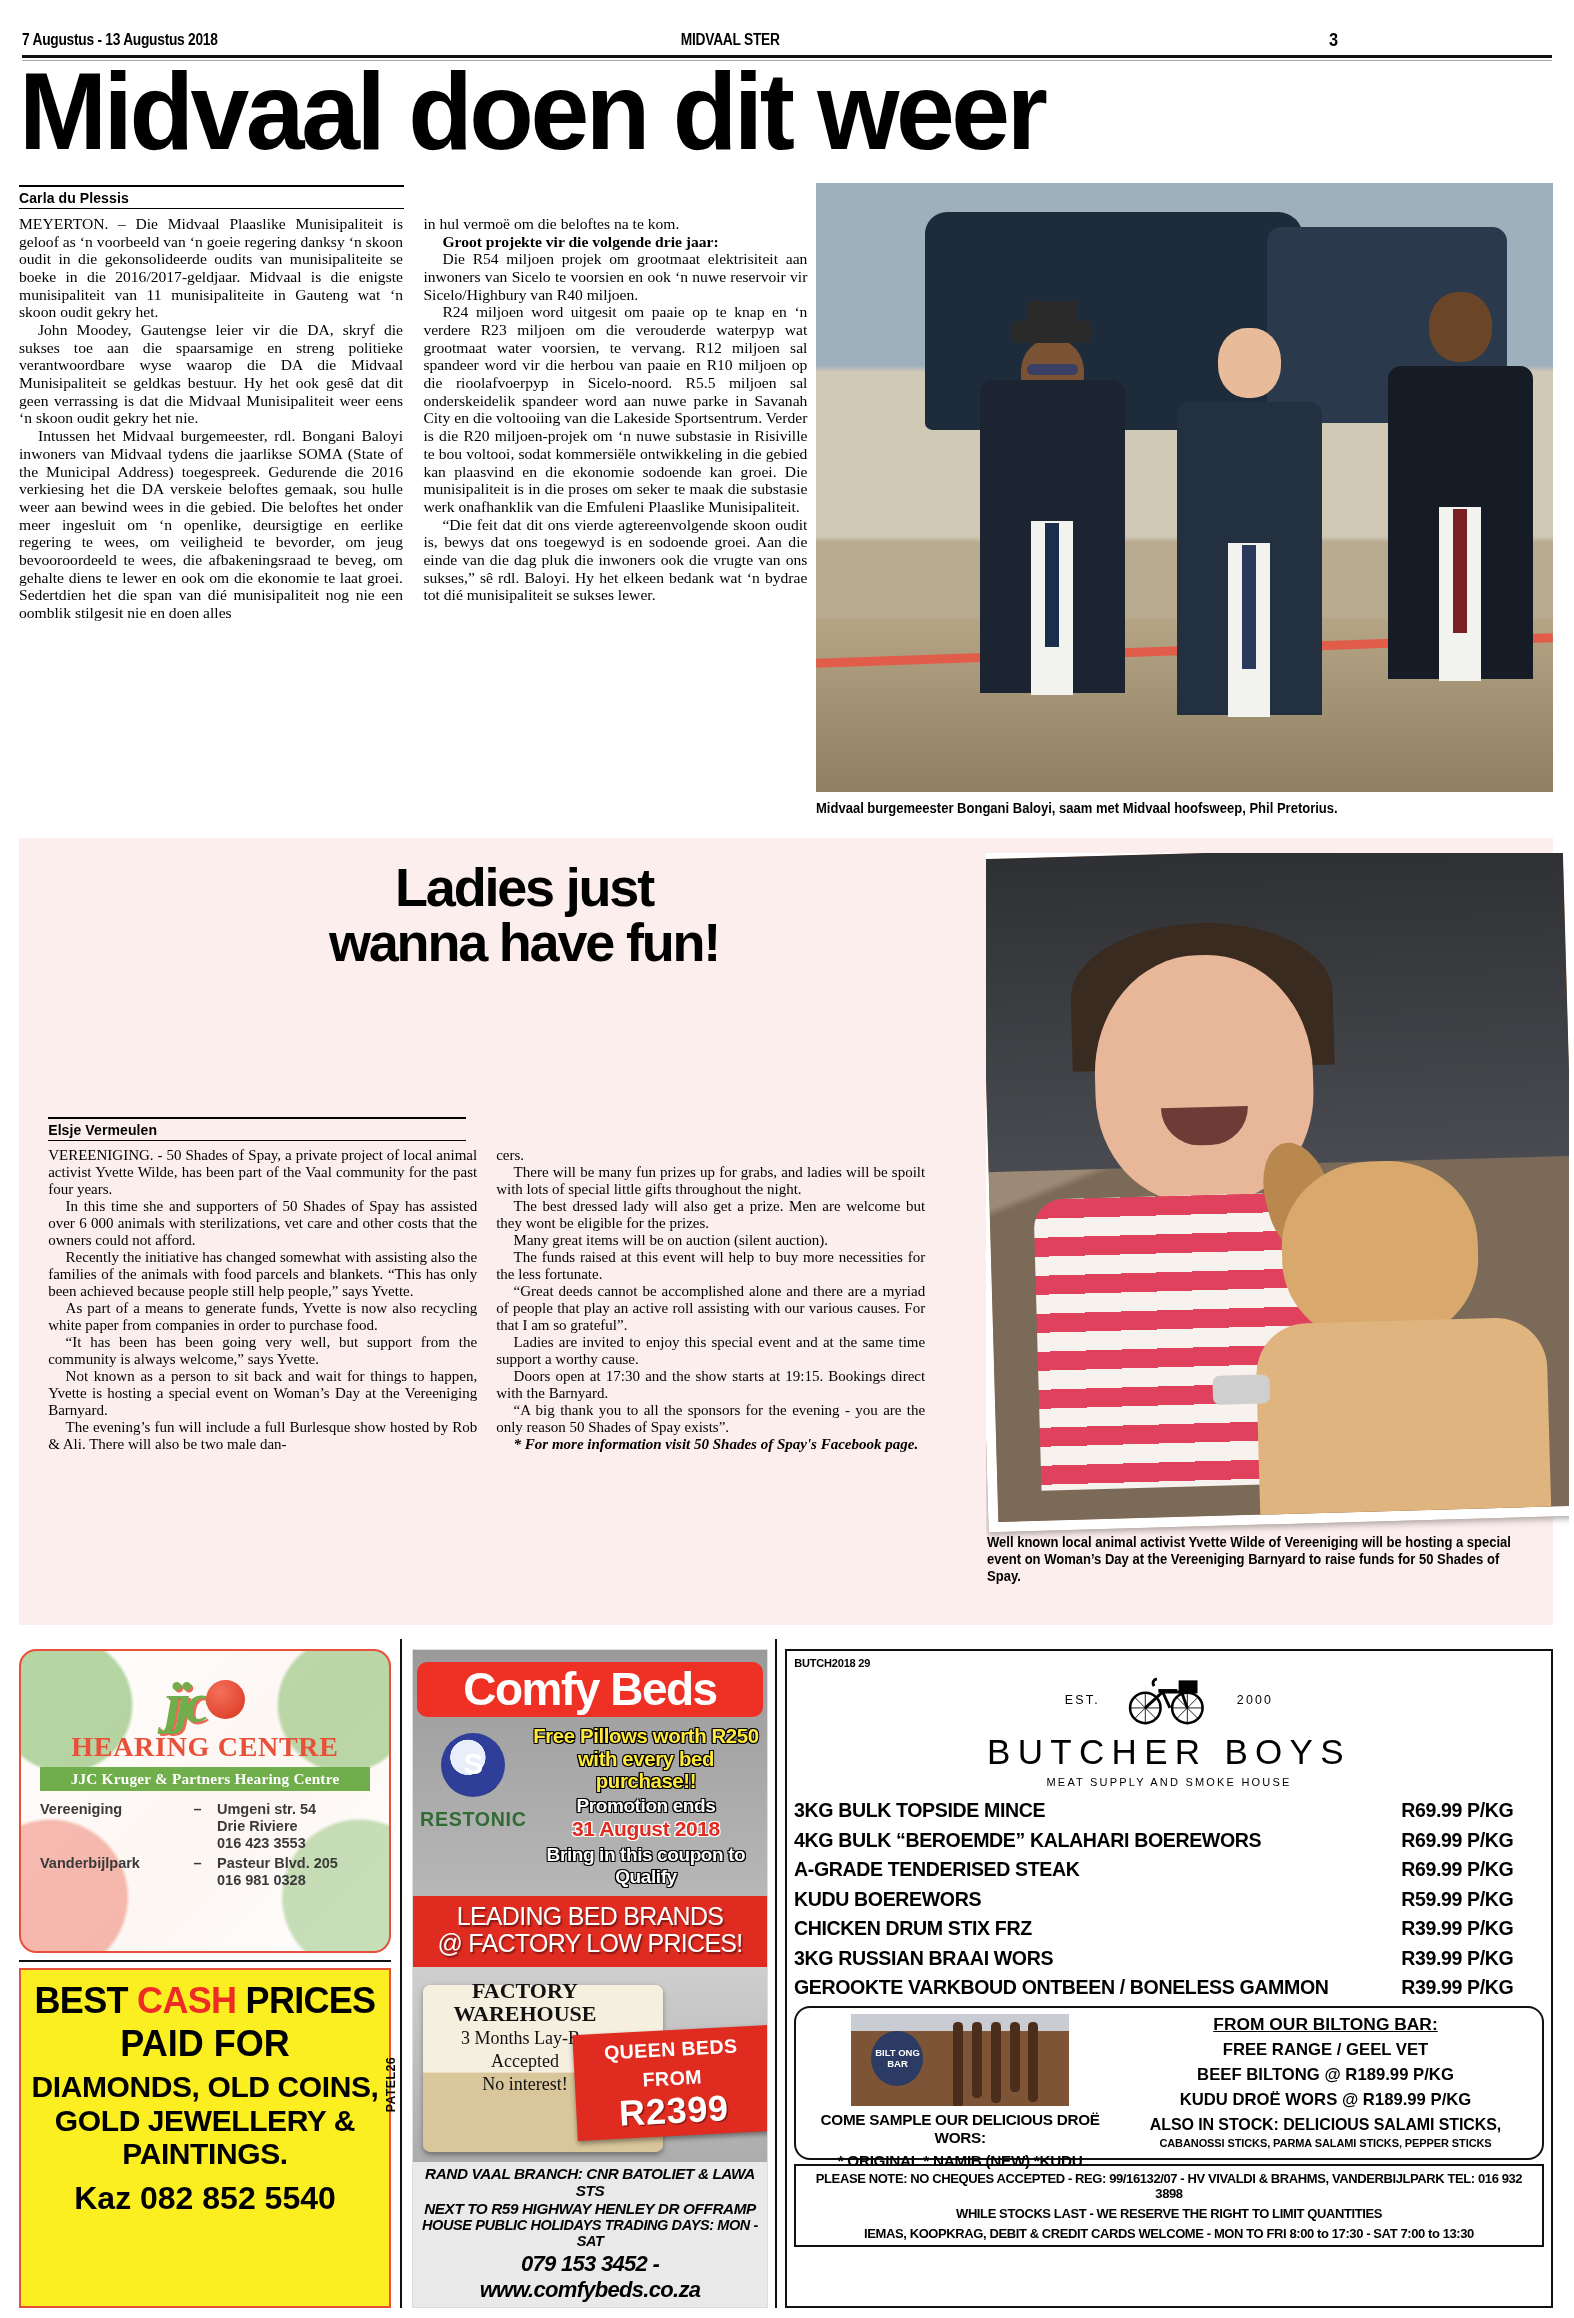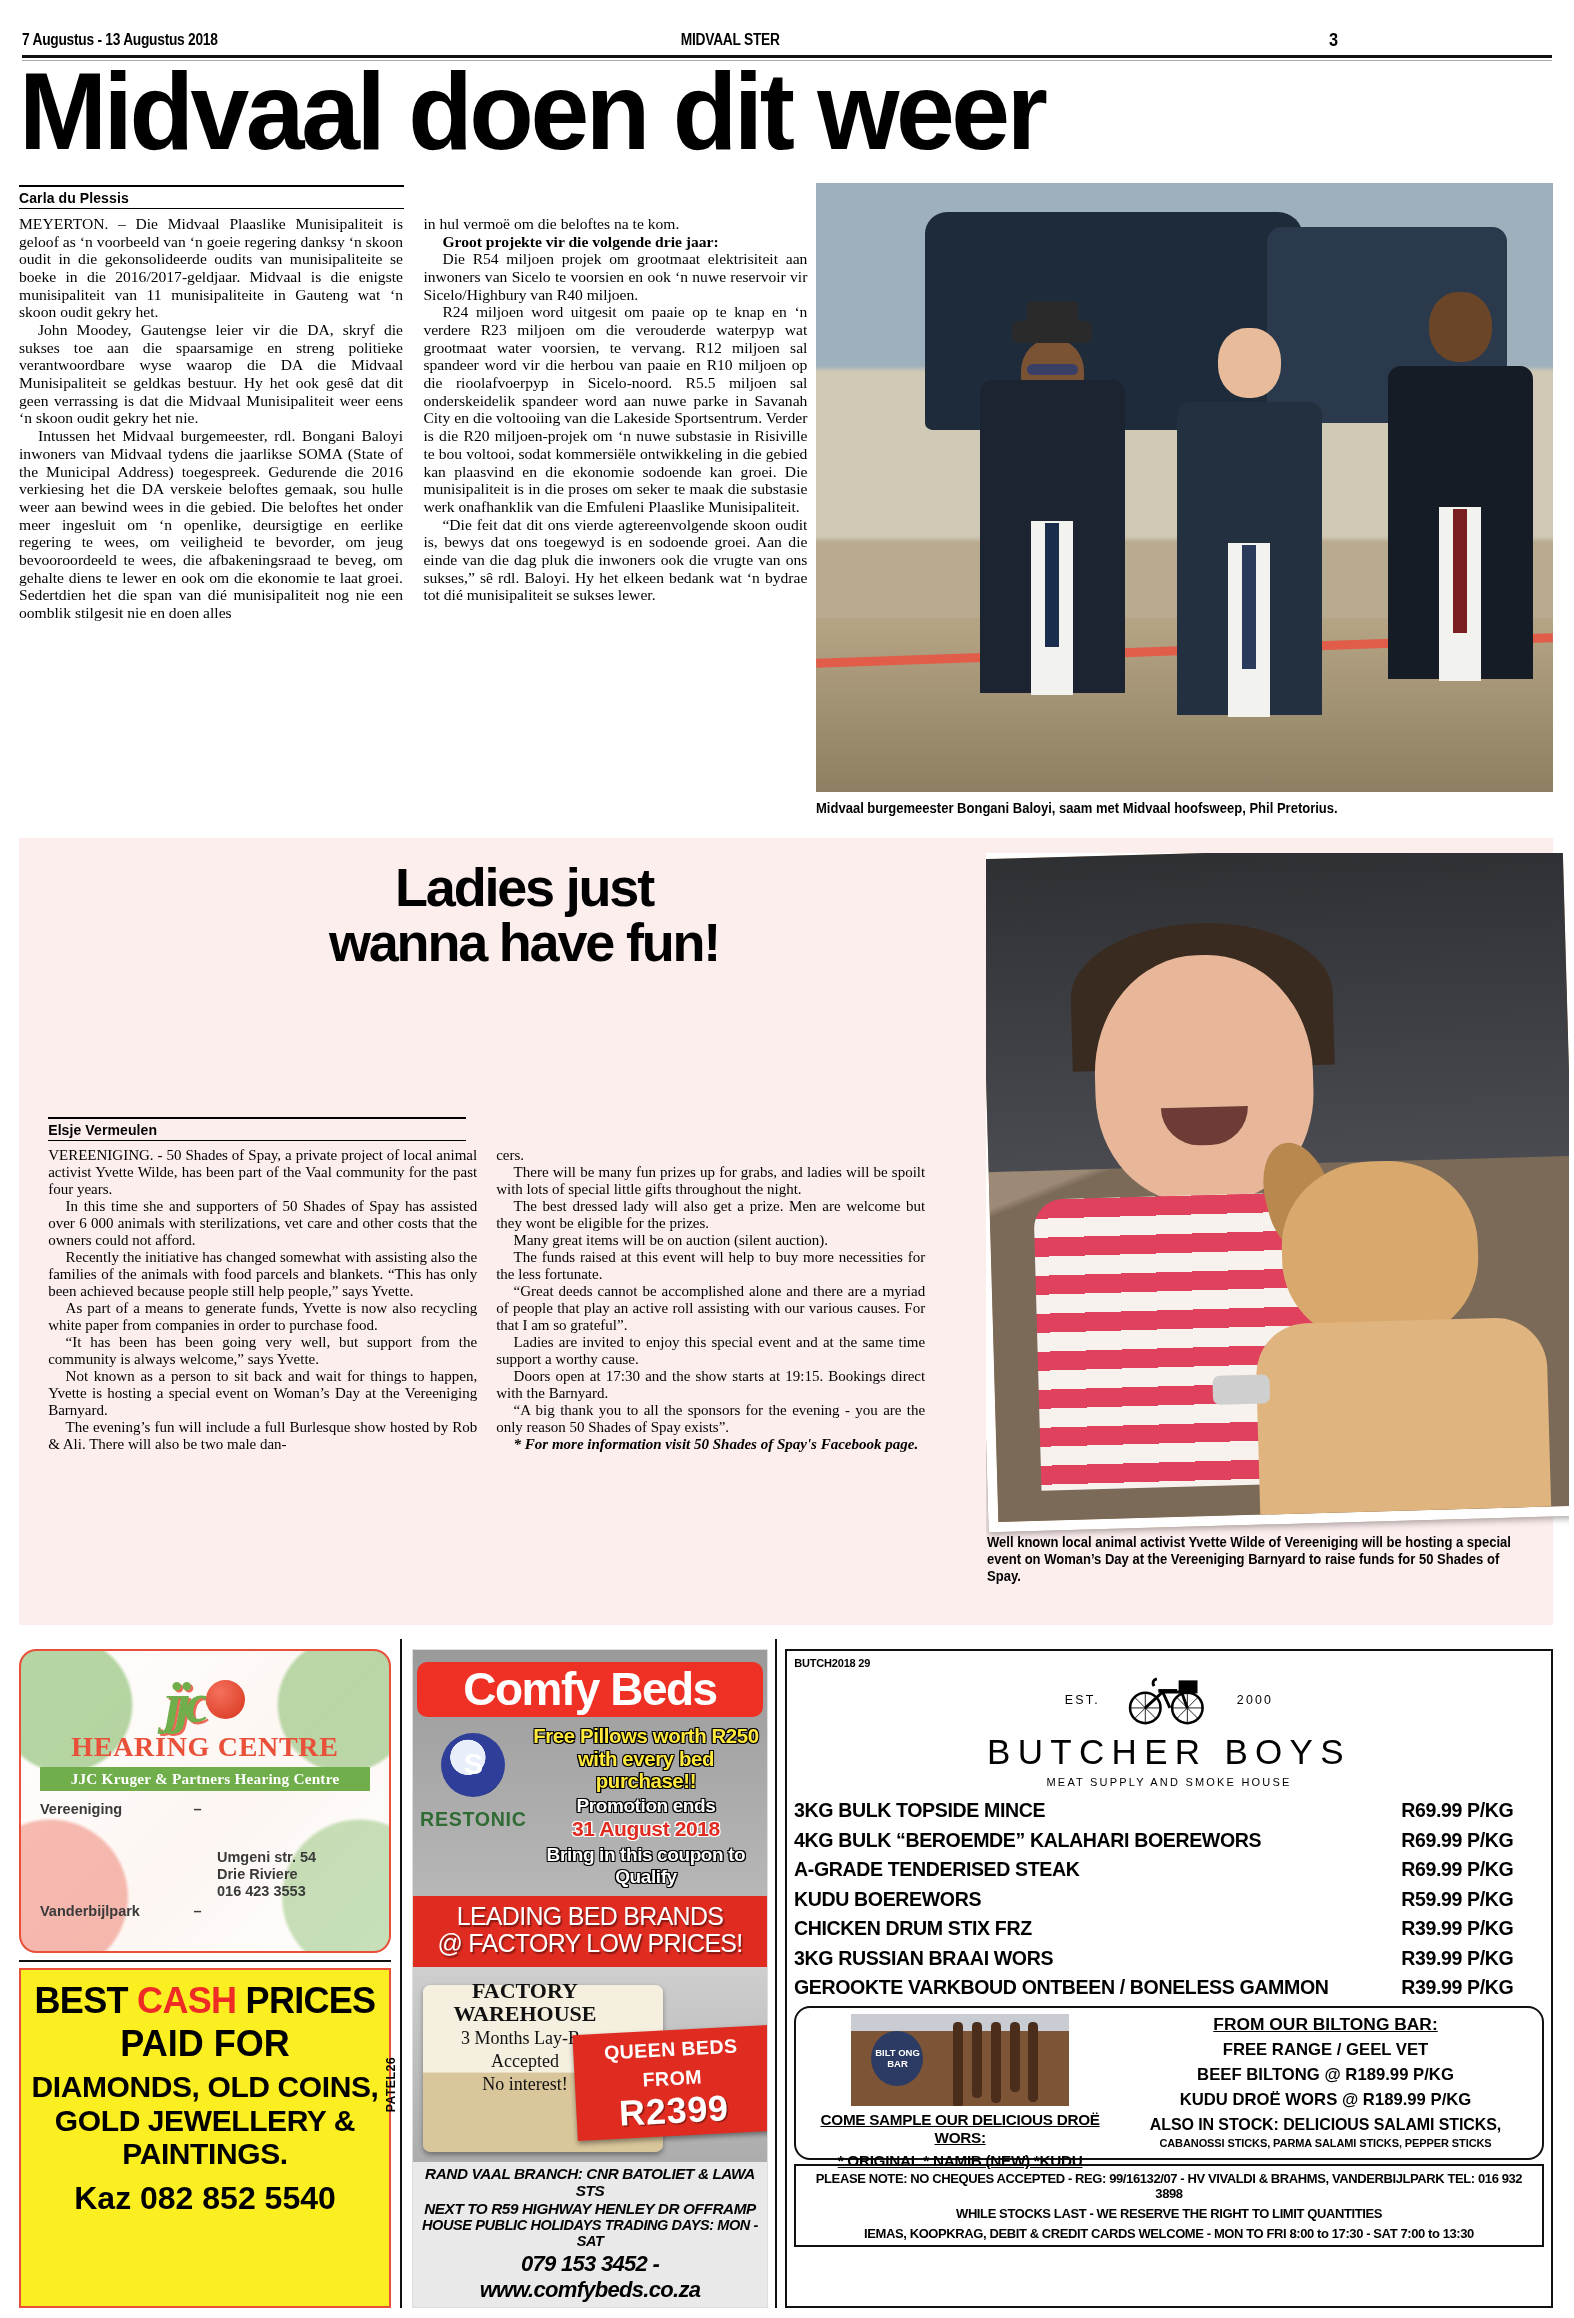--- a/index.html
+++ b/index.html
@@ -133,21 +133,21 @@
   .jjc-sub {
     background:#6fae4a; color:#fff; font-family:"Liberation Serif", serif;
     font-weight:bold; font-size:15.3px; text-align:center; margin:4.4px 19px 0 19px;
     padding:2.9px 0; letter-spacing:0.2px;
   }
   .jjc-rows { margin-top:10.2px; padding:0 19px; font-family:"Liberation Sans", sans-serif;
     font-weight:bold; font-size:14.5px; color:#3a3a3a; }
   .jjc-row { display:flex; margin-bottom:2.9px; }
   .jjc-city { width:138px; }
   .jjc-dash { width:39px; text-align:center; }
-  .jjc-addr { flex:1; line-height:1.18;margin-top:48px; }
+  .jjc-addr { flex:1; line-height:1.18; }
 
   .ad-hr-line { position:absolute; left:0; top:321px; width:372px; height:2.2px; background:#111; }
 
   
   .ad-cash {
     position:absolute; left:0; top:329px; width:372px; height:340px;
     background:#fcef21; border:2.9px solid #e8503a; position:absolute;
     font-family:"Liberation Sans", sans-serif; text-align:center;
   }
   .cash-l1 { font-weight:bold; font-size:36px; margin-top:10.2px; letter-spacing:-0.7px;}
@@ -268,21 +268,21 @@
     font-size:20.4px; letter-spacing:-0.4px; margin-bottom:6.5px;
     transform: scaleX(0.96); transform-origin:left center;
   }
   .price-row .pname { white-space:nowrap; }
   .price-row .pval { white-space:nowrap; }
 
   .biltong-box {
     margin-top:4.4px; border:2.2px solid #111; border-radius:16px;
     display:flex; padding:5.8px 7.3px 7.3px 7.3px; height:154px;
   }
-  .bb-left { width:313px; text-align:center;text-decoration:underline; }
+  .bb-left { width:313px; text-align:center; }
   .bb-photo {
     width:218px; height:92px; margin:0 auto;
     background:linear-gradient(180deg,#c9ccd3 0 18%, #7d5436 19% 100%);
     position:relative; overflow:hidden;
   }
   .bb-disc {
     position:absolute; left:20.4px; top:17.4px; width:52px; height:55px;
     border-radius:50%; background:#2c3b63; color:#fff;
     font-family:"Liberation Sans", sans-serif; font-weight:bold; font-size:9.5px;
     display:flex; align-items:center; justify-content:center; text-align:center; line-height:1.15;

